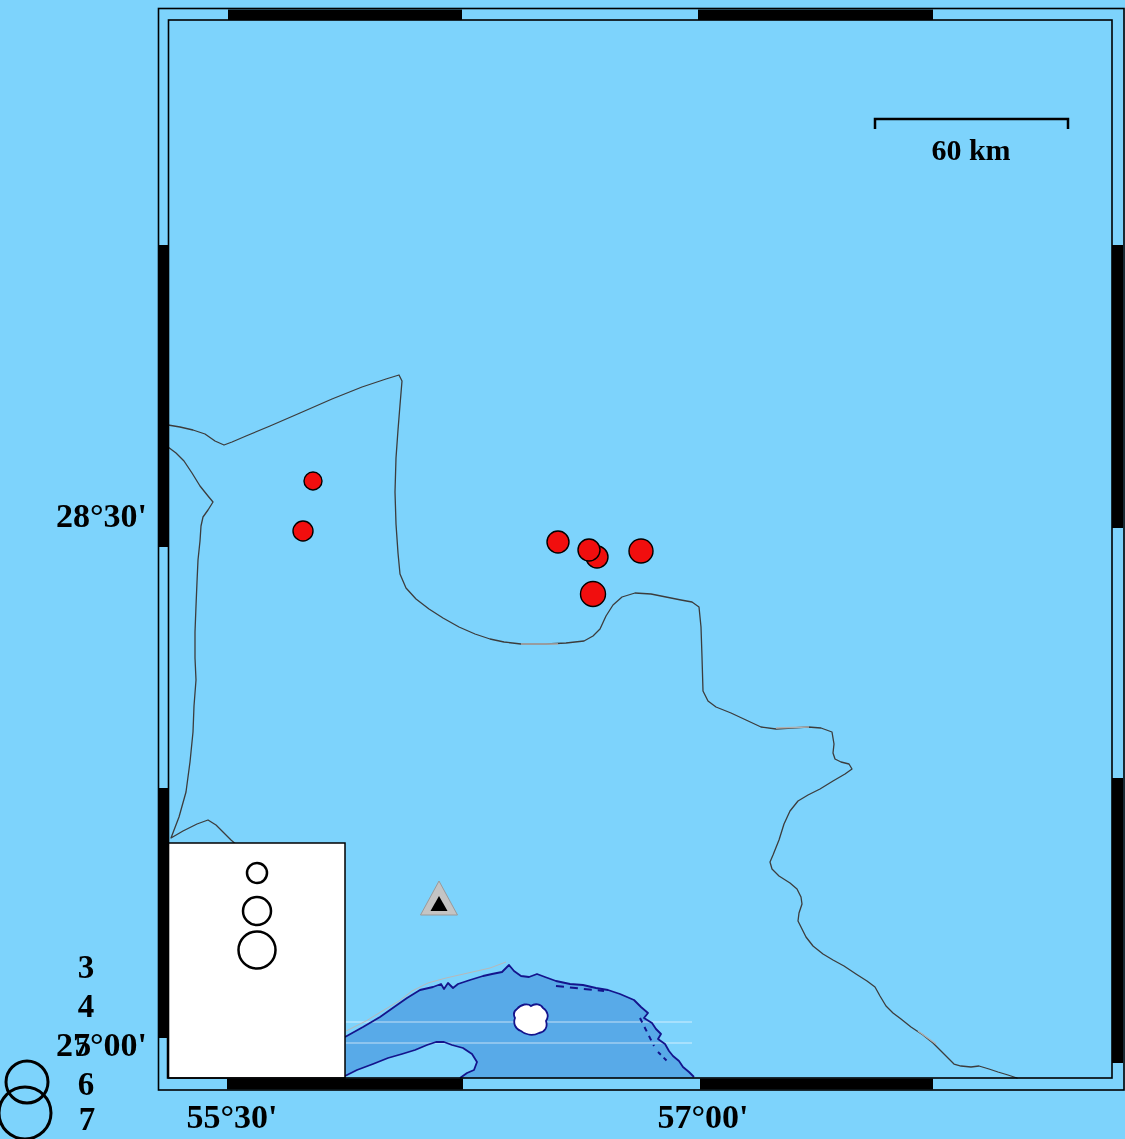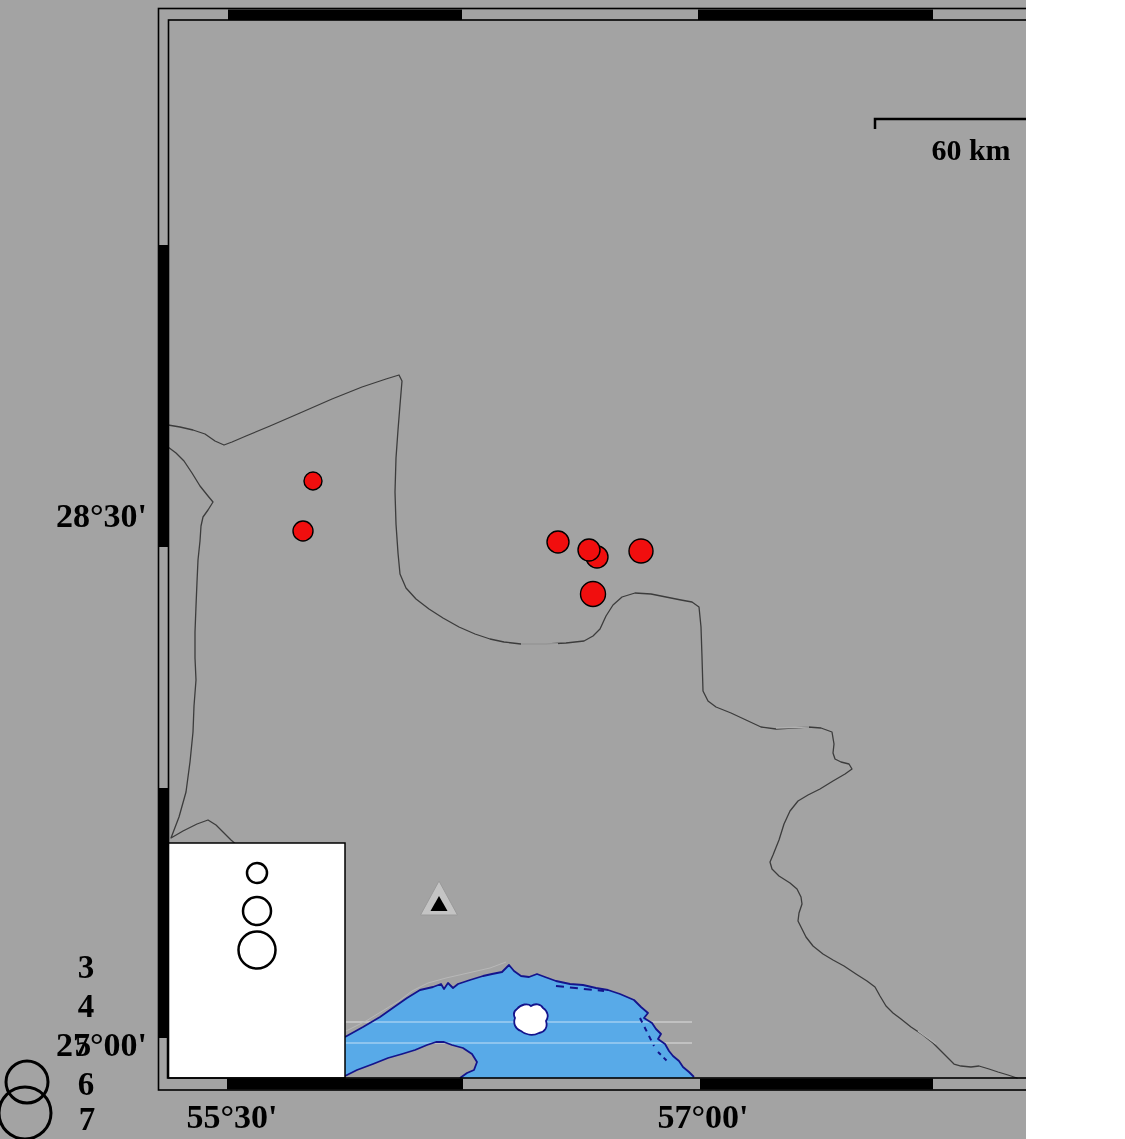--- a/index.html
+++ b/index.html
@@ -1,16 +1,16 @@
 <!DOCTYPE html>
 <html><head>
 <meta charset="utf-8">
 <style>
   html,body{margin:0;padding:0;background:#ffffff;}
-  .stage{position:relative;width:1026px;height:1139px;background:#a3a3a3;overflow:hidden;}
+  .stage{position:relative;width:1125px;height:1139px;background:#7dd3fc;overflow:hidden;}
   svg{display:block;}
   :root{
     --sea:#58aae8;
     --coast:#14148c;
     --red:#f10e0e;
     --bound:#3c3c3c;
     --graytri:#c4c4c4;
   }
   .anno{font:bold 34px "Liberation Serif", serif; fill:#000;}
   .legend-num{font:bold 33px "Liberation Serif", serif; fill:#000;}

